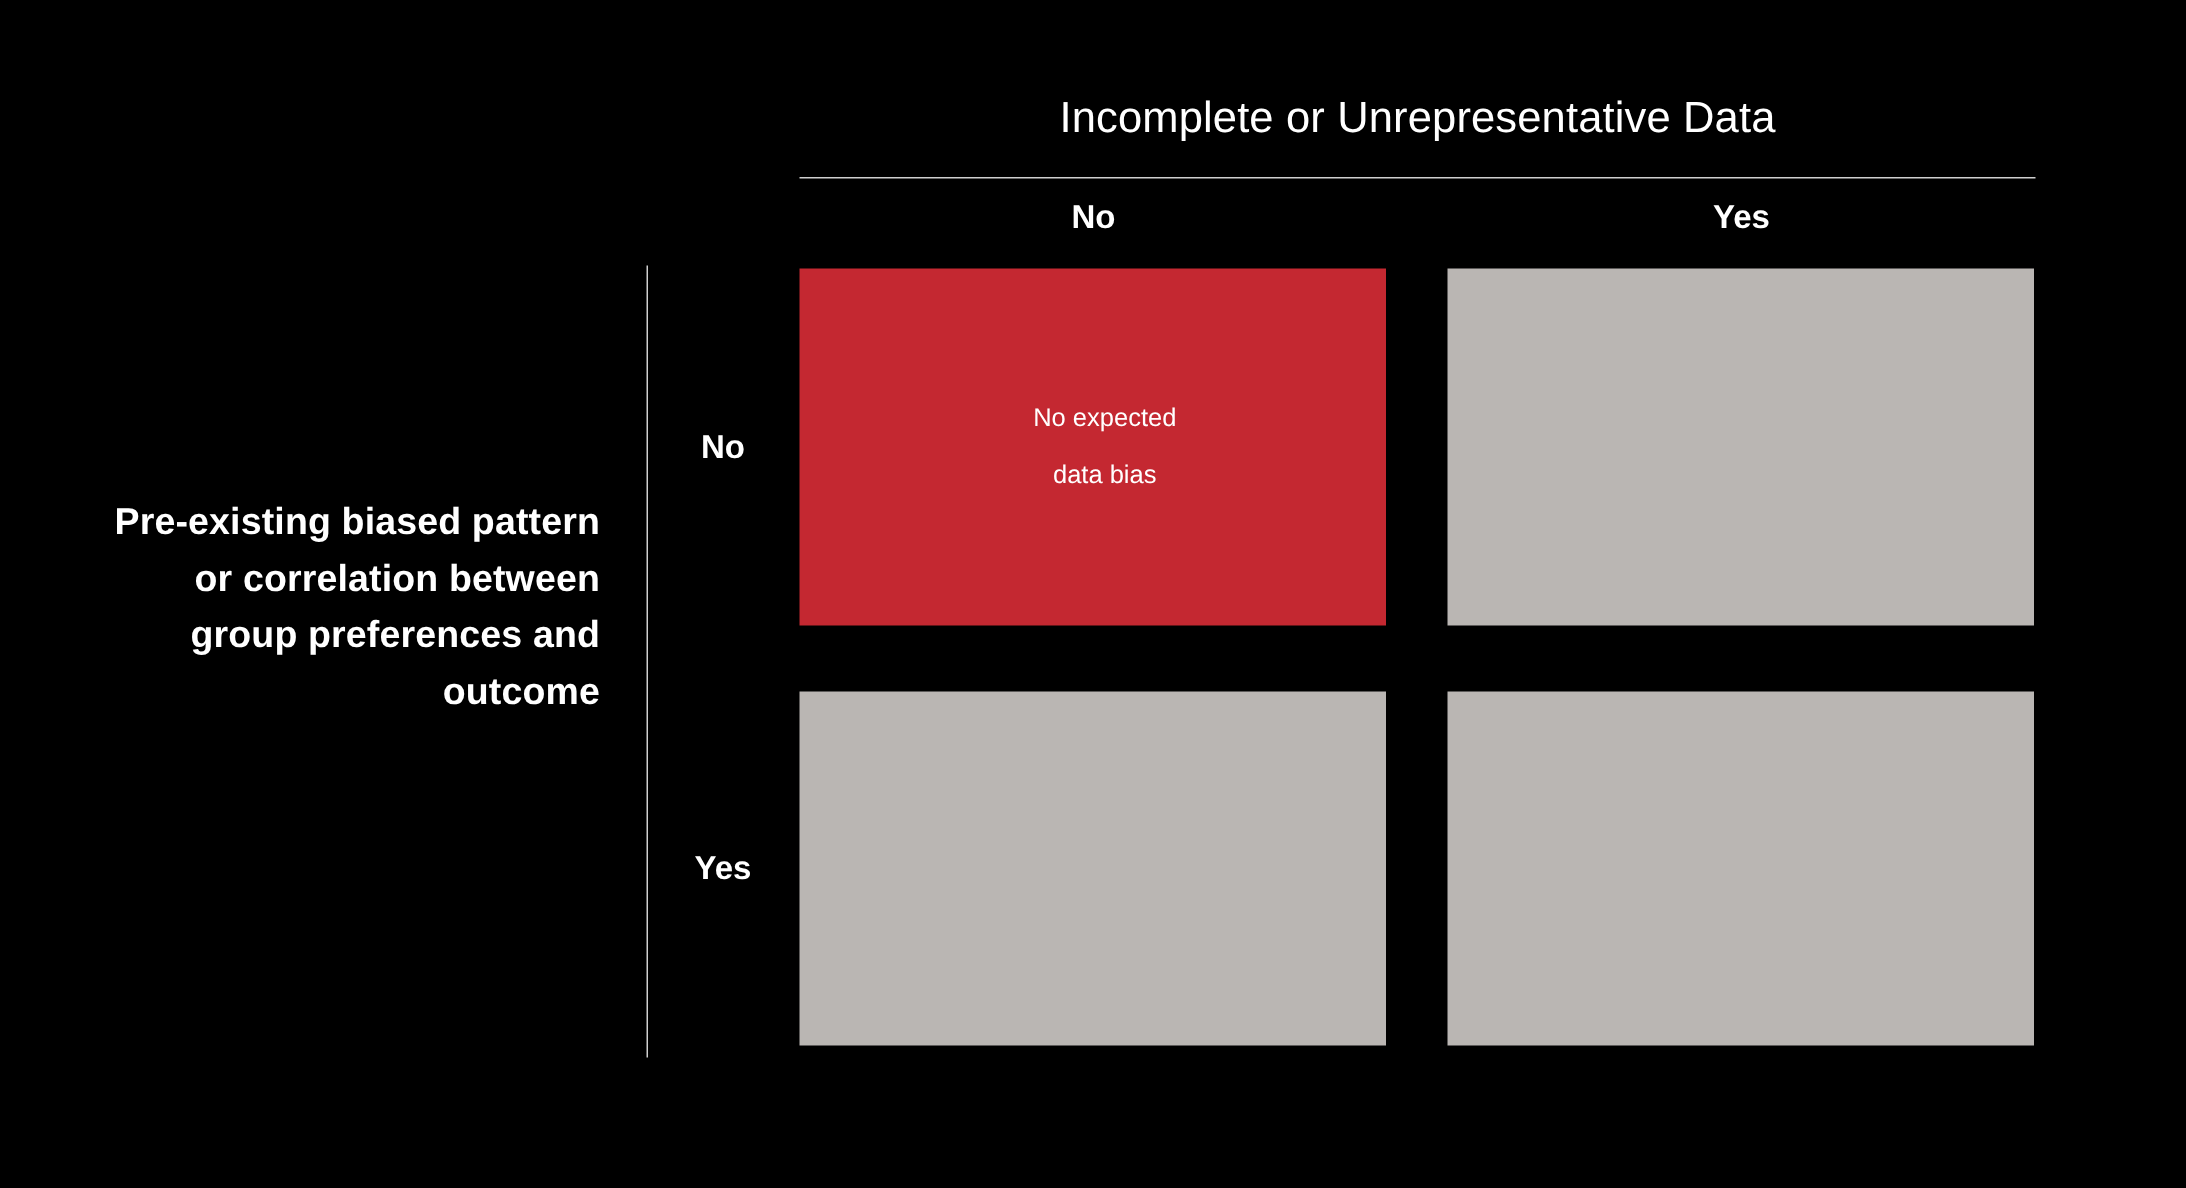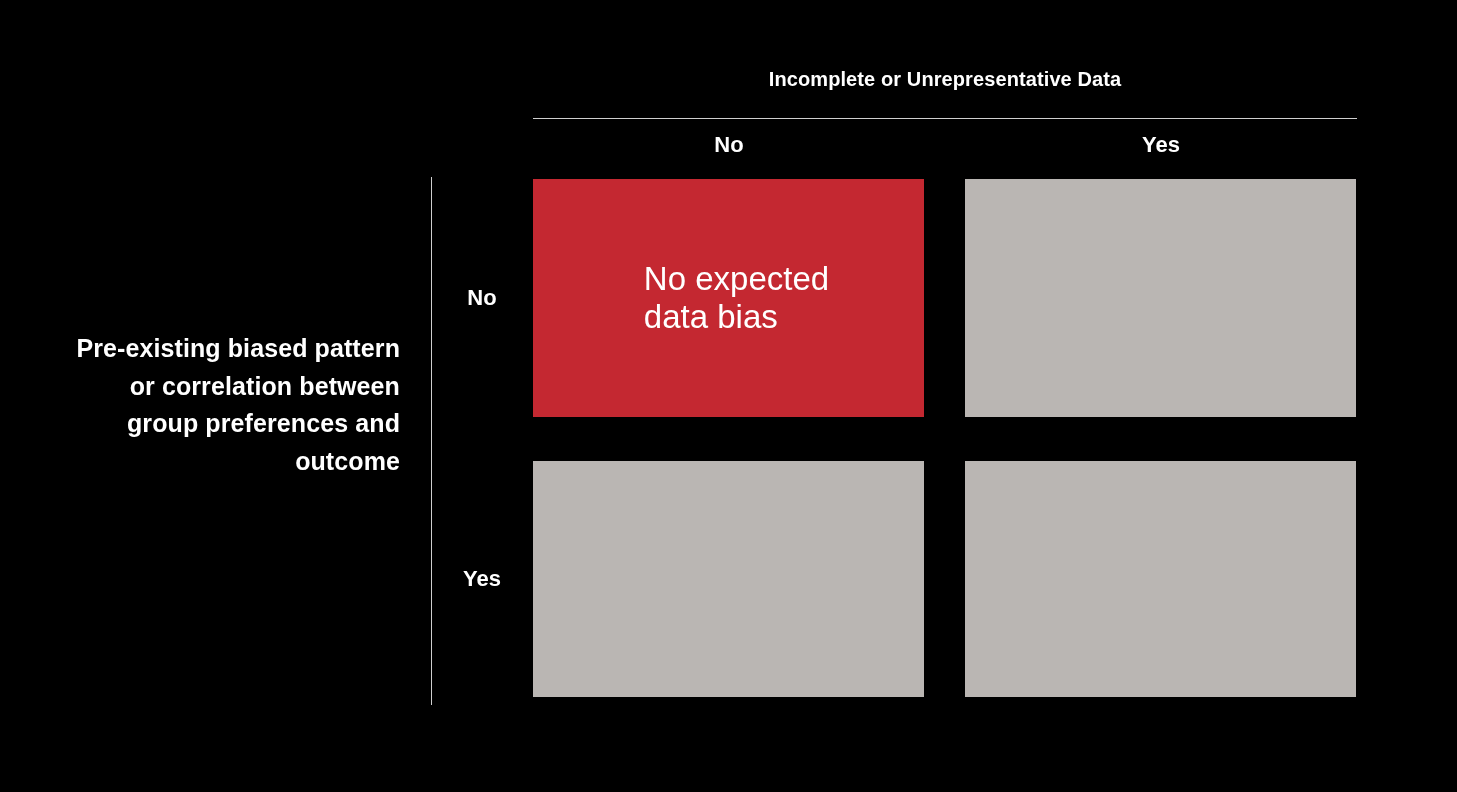--- a/index.html
+++ b/index.html
@@ -23,22 +23,22 @@
     background: #000000;
   }
 
   
   .col-axis-title {
     position: absolute;
     left: 533px;
     top: 60px;
     width: 824px;
     text-align: center;
-    font-size: 20px;
-    font-weight: 700;
+    font-size: 29px;
+    font-weight: 400;
     line-height: 38px;
     letter-spacing: 0.1px;
     white-space: nowrap;
   }
 
   
   .col-axis-rule {
     position: absolute;
     left: 533px;
     top: 118px;
@@ -106,23 +106,24 @@
     justify-content: center;
     box-sizing: border-box;
     padding: 6px 16px;
   }
   .cell.r0c0 { left: 533px; top: 179px; }
   .cell.r0c1 { left: 965px; top: 179px; }
   .cell.r1c0 { left: 533px; top: 461px; height: 236px; }
   .cell.r1c1 { left: 965px; top: 461px; height: 236px; }
 
   .cell-label {
-    font-size: 33px;
+    font-size: 17px;
     font-weight: 400;
     line-height: 38px;
+    text-align: center;
     white-space: pre-line;
     color: #ffffff;
     margin-left: 16px;
   }
 </style>
 </head>
 <body>
 
 <div id="matrix-root" style="background-color: rgb(0, 0, 0);">
 

